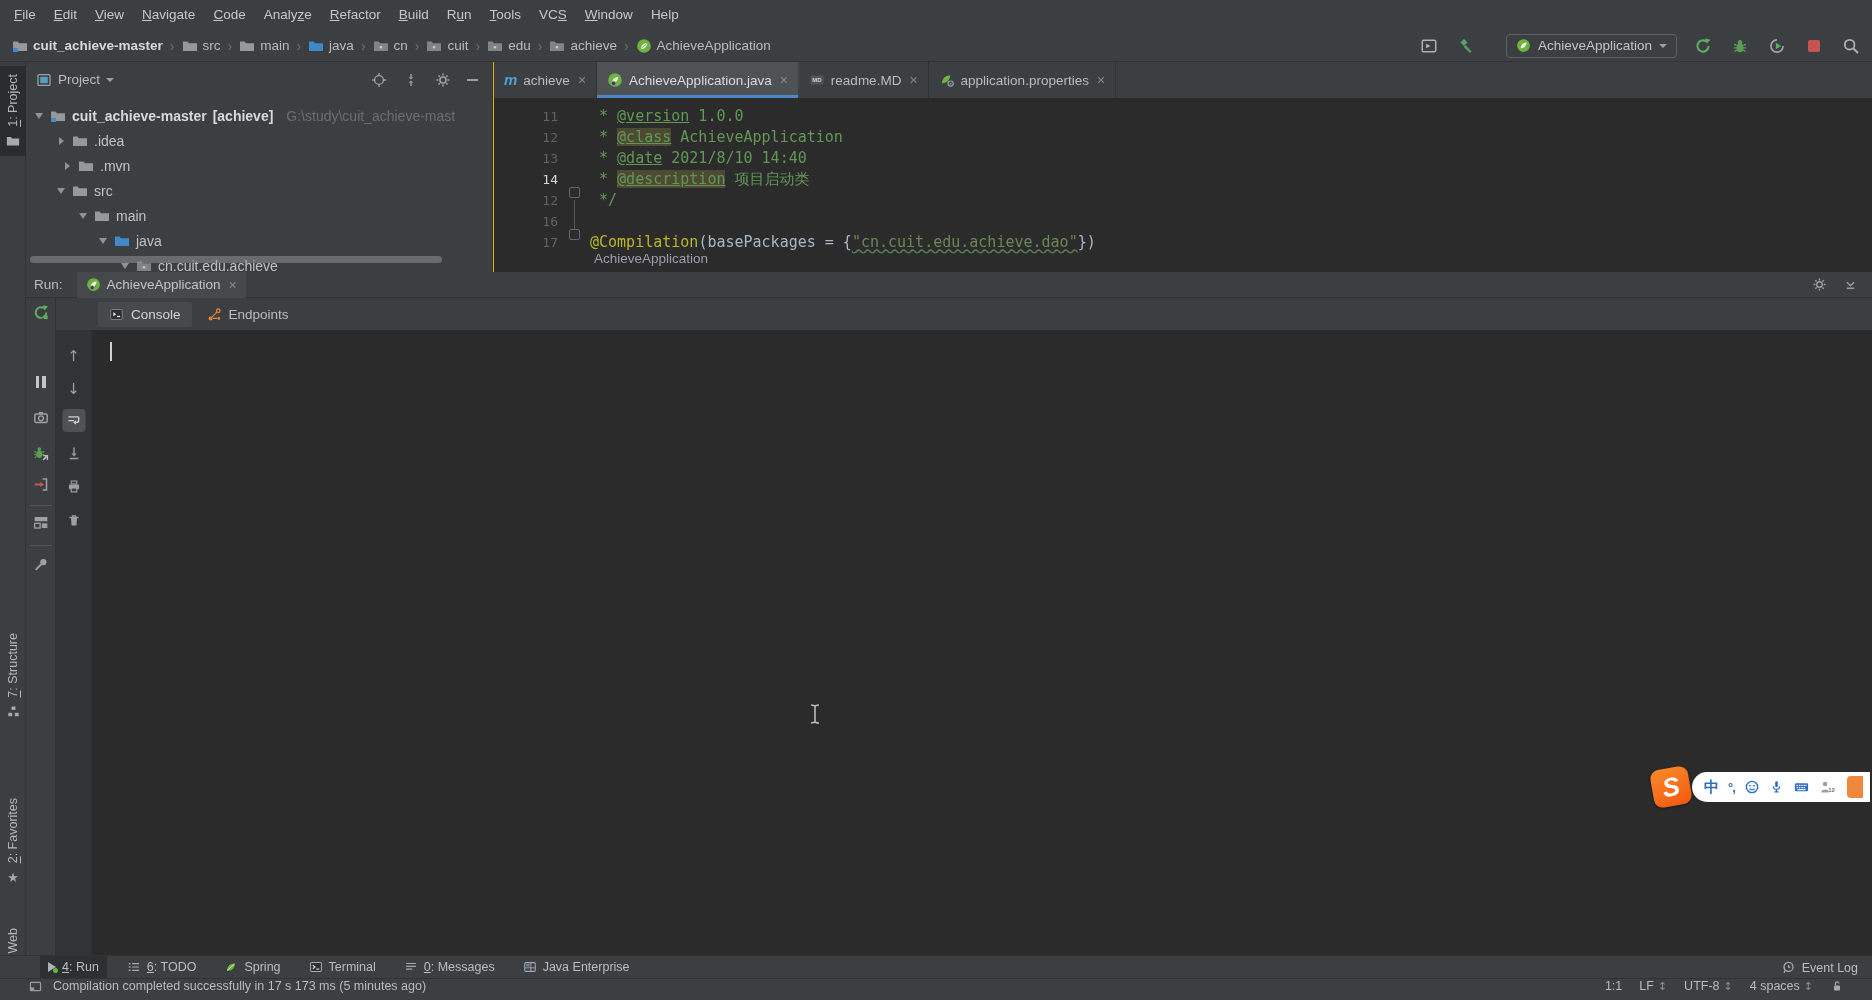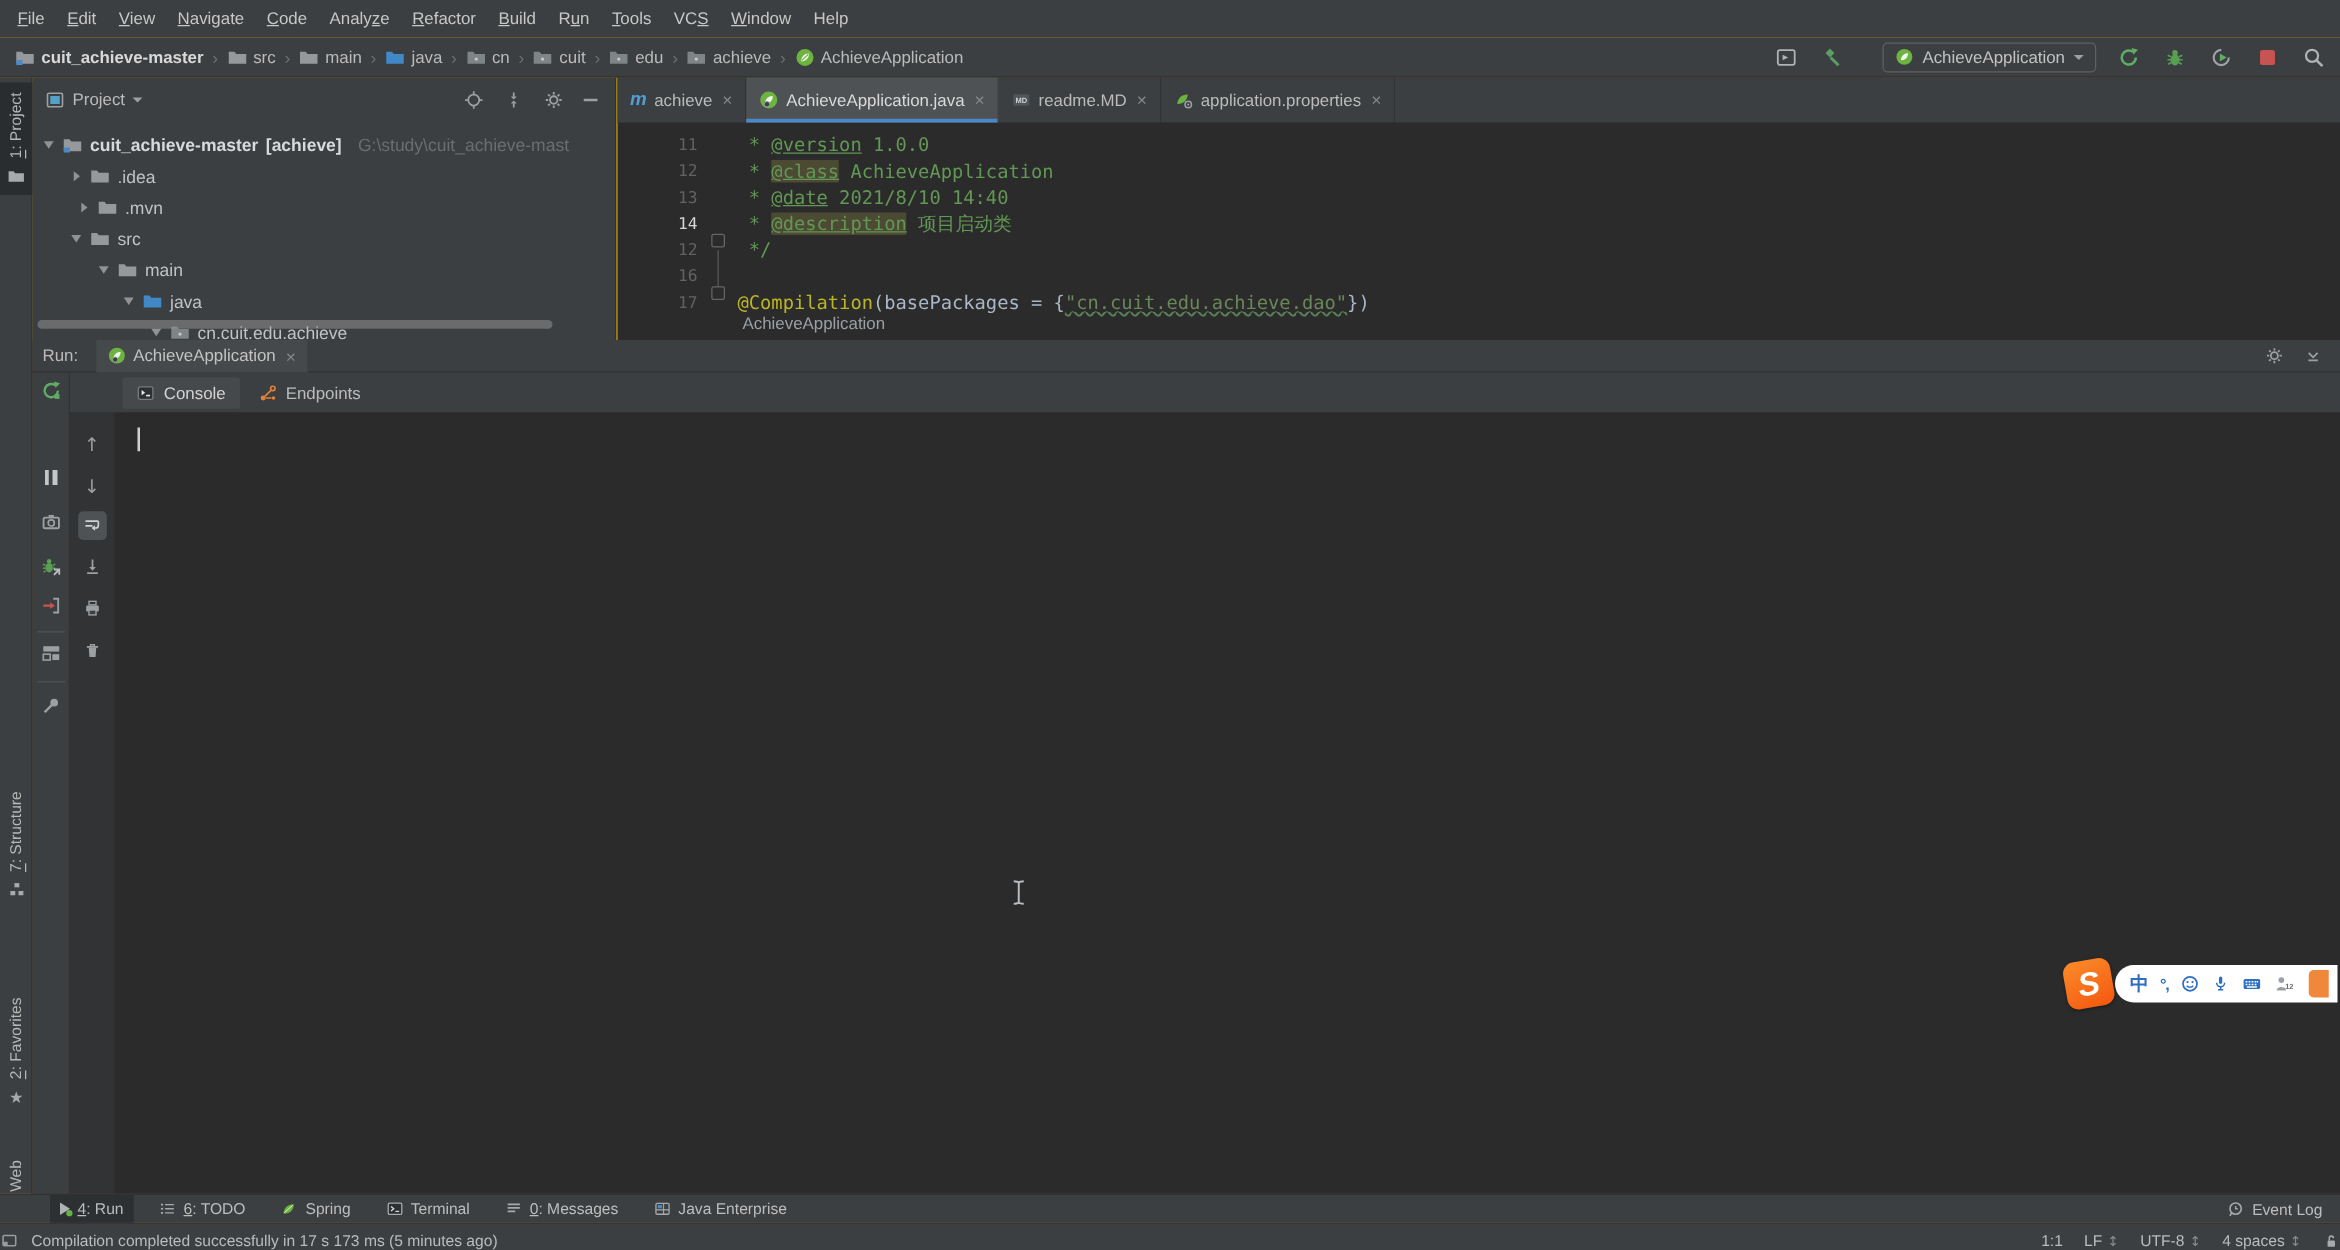--- a/index.html
+++ b/index.html
@@ -87,21 +87,21 @@
   .pause-bars{display:flex;gap:3px}
   .pause-bars i{display:block;width:3.5px;height:12px;background:#c3c5c7}
 
   
   #bottombar{position:absolute;left:0;right:0;bottom:22px;height:23px;background:#3c3f41;border-top:1px solid #323232;display:flex;align-items:center;padding-left:40px;gap:12px;font-size:12.5px;color:#bdbdbd}
   .bitem{display:flex;align-items:center;gap:6px;padding:2px 8px;height:23px}
   .bitem.active{background:#2d3032}
   .play-run{position:relative;width:0;height:0;border-top:5px solid transparent;border-bottom:5px solid transparent;border-left:8px solid #afb1b3}
   .play-run i{position:absolute;left:-3px;top:1px;width:5px;height:5px;border-radius:50%;background:#62b543}
   #eventlog{margin-left:auto;display:flex;align-items:flex-end;gap:6px;padding-right:14px}
-  #statusbar{position:absolute;left:0;right:0;bottom:0;height:22px;background:#3c3f41;border-top:1px solid #323232;display:flex;align-items:flex-end;padding:0 0;font-size:12.5px;color:#b9bbbc;gap:10px}
+  #statusbar{position:absolute;left:0;right:0;bottom:0;height:22px;background:#3c3f41;border-top:1px solid #323232;display:flex;align-items:flex-start;padding:0 28px;font-size:12.5px;color:#b9bbbc;gap:10px}
   #status-right{margin-left:auto;display:flex;align-items:center;gap:17px}
   .updown{color:#8b8e90;font-size:11px;font-family:"DejaVu Sans",sans-serif}
   .sseg{display:flex;align-items:center;gap:4px}
 
   
   #ime{position:absolute;left:1652px;top:768px;display:flex;align-items:center}
   #ime-logo{width:38px;height:38px;background:linear-gradient(160deg,#fb8b2a,#f4570f);border-radius:9px;transform:rotate(-10deg);display:flex;align-items:center;justify-content:center;color:#fff;font-weight:bold;font-style:italic;font-size:26px;box-shadow:0 1px 3px rgba(0,0,0,.4)}
   #ime-bar{height:30px;background:#fff;border-radius:15px 0 0 15px;display:flex;align-items:center;gap:9px;padding:0 4px 0 12px;margin-left:2px;width:178px}
   .ime-cn{color:#2f6fc1;font-weight:bold;font-size:15px}
   .ime-punct{color:#2f6fc1;font-weight:bold;font-size:13px;letter-spacing:-1px}

